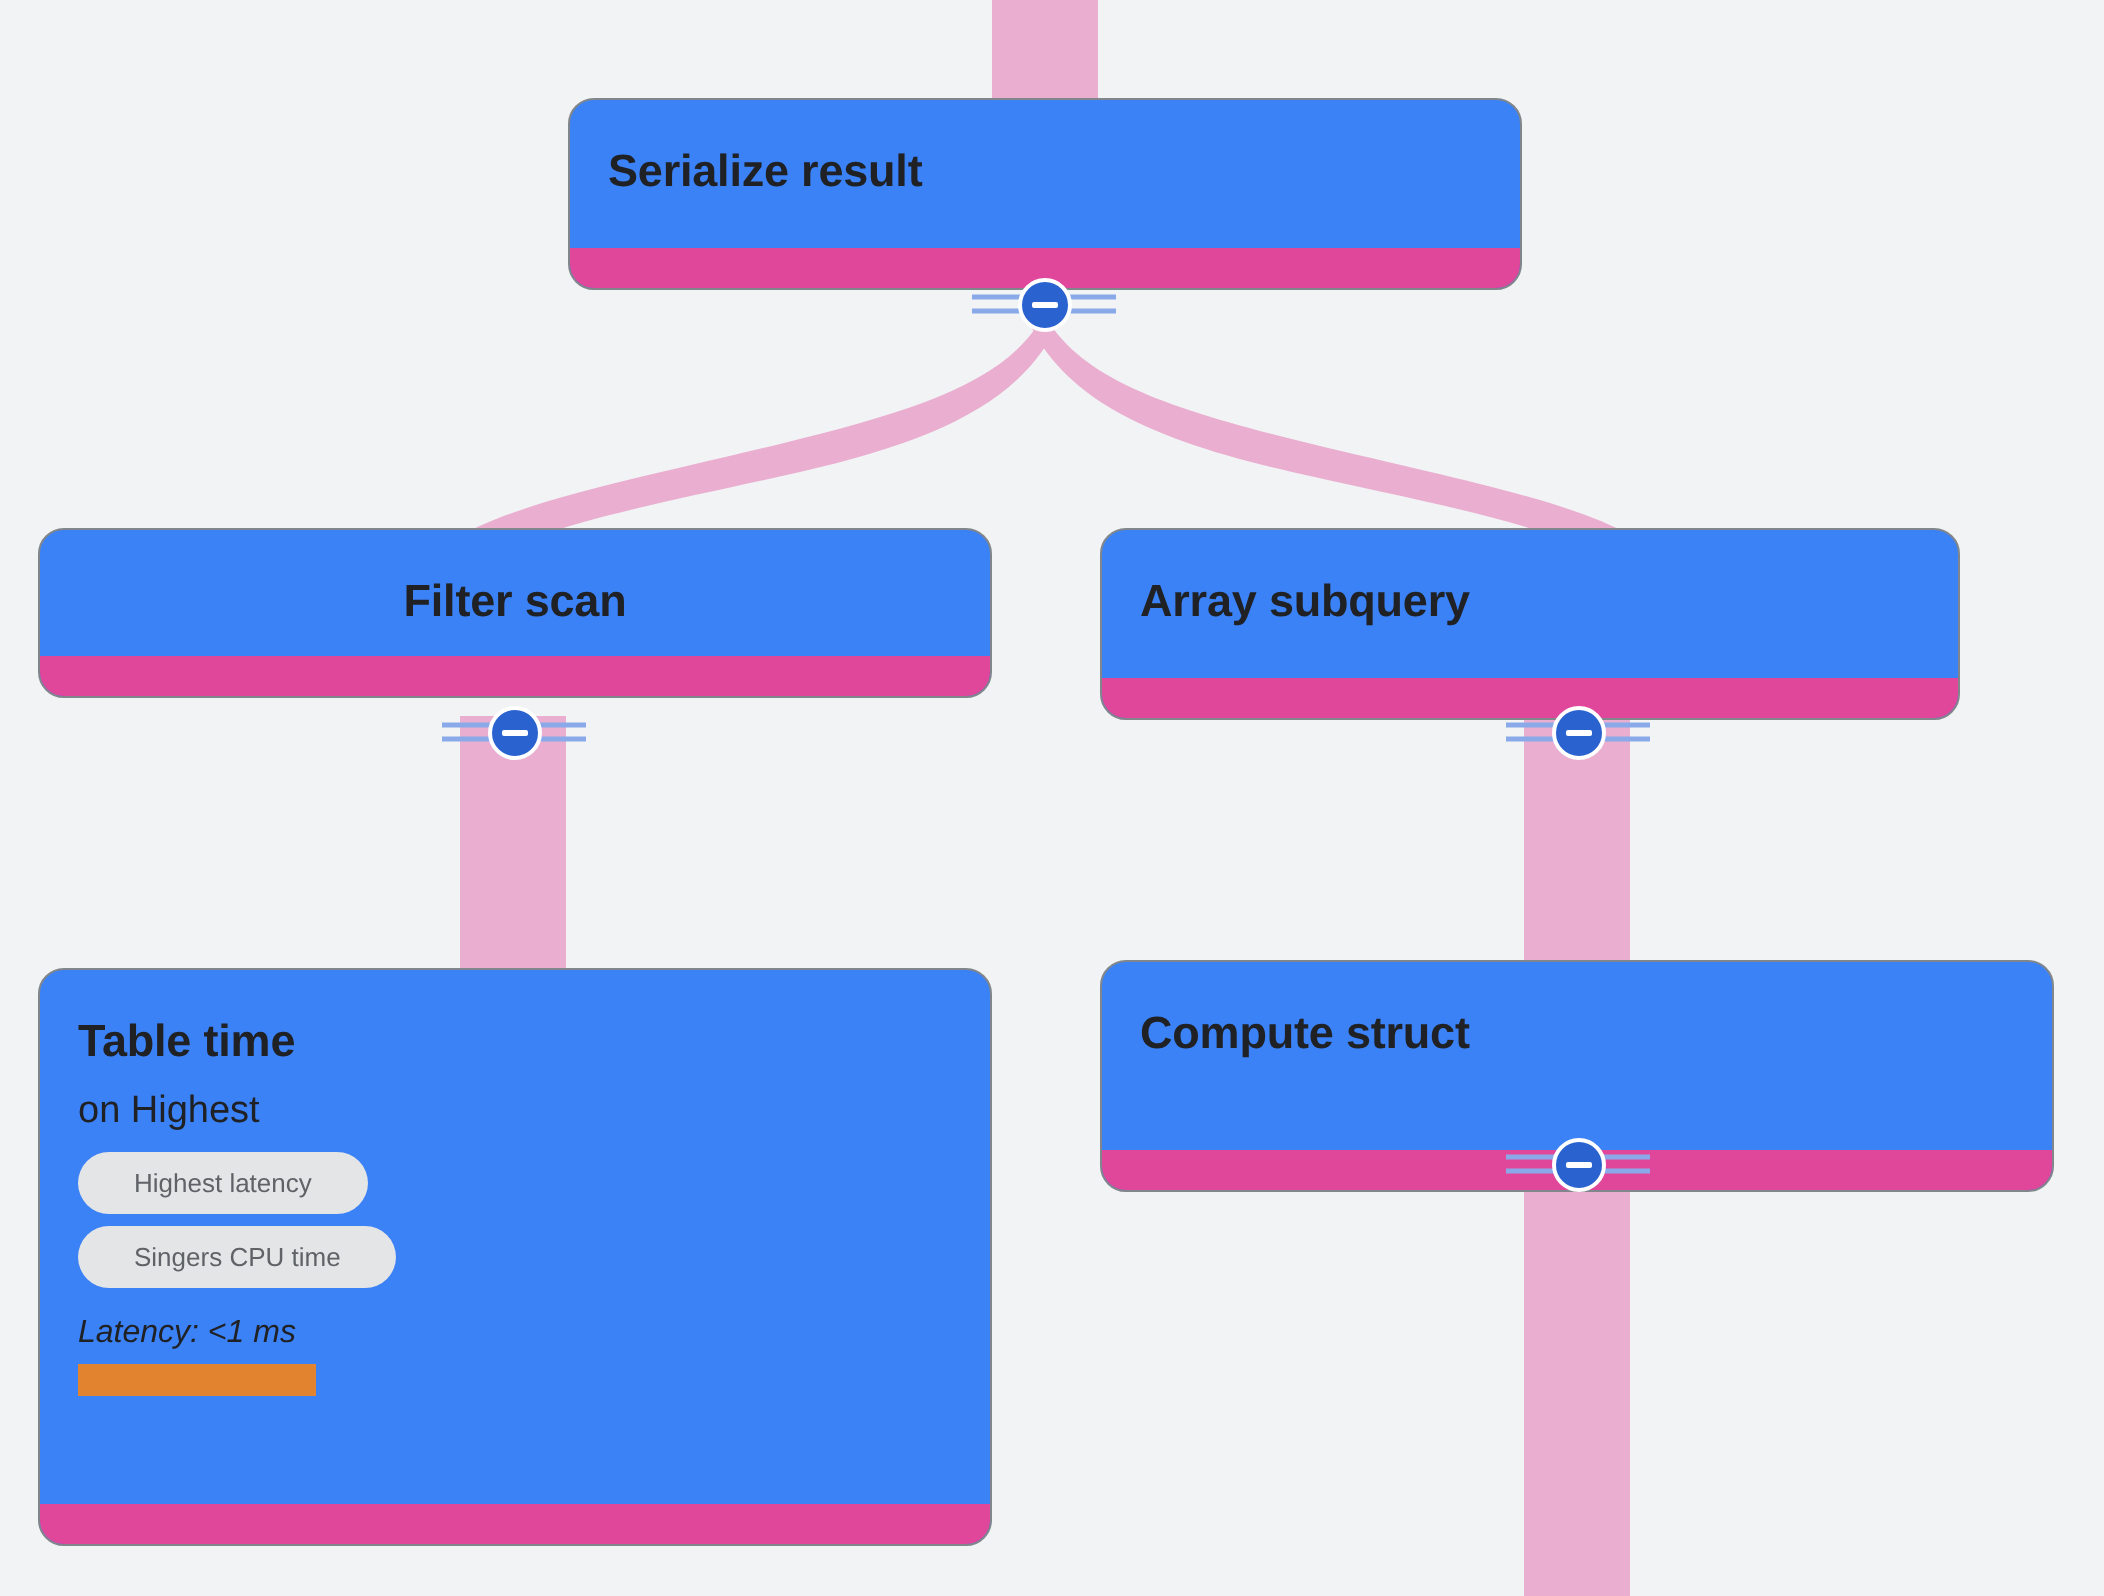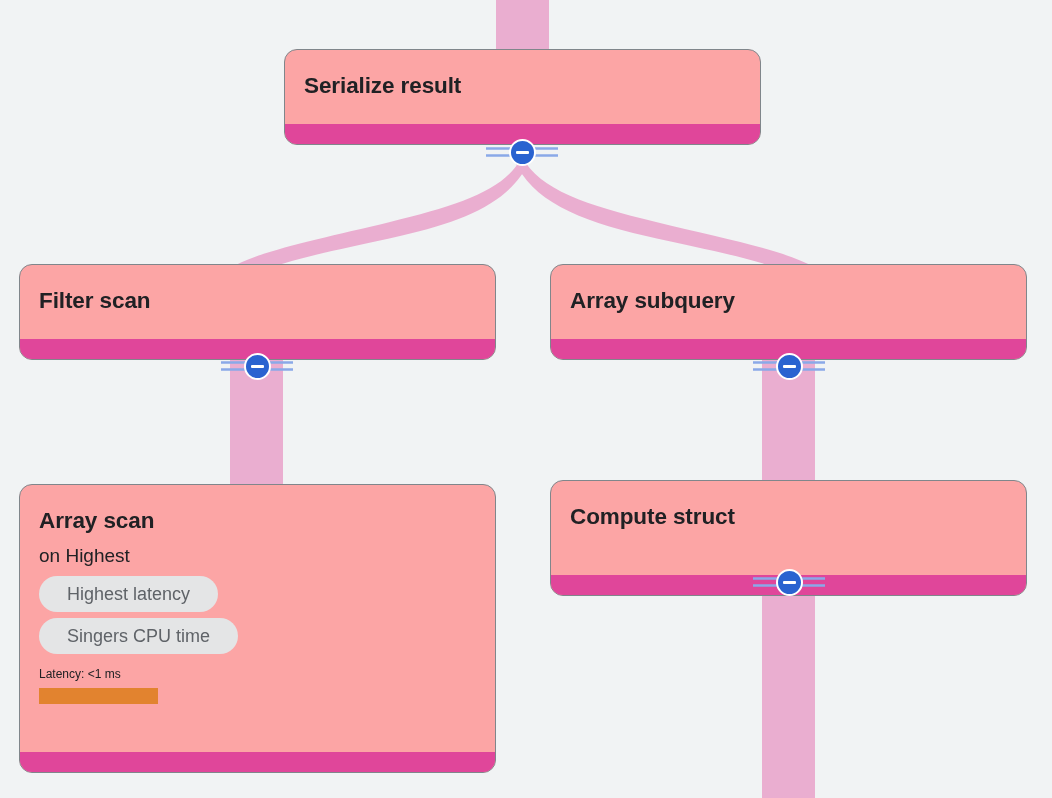--- a/index.html
+++ b/index.html
@@ -30,21 +30,21 @@
     top: 0; left: 0;
     width: 1052px;
     height: 798px;
     z-index: 1;
   }
 
   
   .node {
     position: absolute;
     z-index: 3;
-    background: #fca5a5;
+    background: #3b82f6;
     border: 1.6px solid #80868b;
     border-radius: 13px;
     overflow: hidden;
     display: flex;
     flex-direction: column;
   }
 
   .node-body {
     flex: 1 1 auto;
     padding: 23px 19px 6px 19px;
@@ -83,40 +83,41 @@
     margin-top: 9px;
     display: flex;
     flex-direction: column;
     align-items: flex-start;
     gap: 6px;
   }
 
   .badge {
     background: #e4e5e6;
     color: #5f6368;
-    font-size: 18px;
+    font-size: 13px;
     line-height: 1;
     padding: 9px 28px;
     border-radius: 999px;
     white-space: nowrap;
   }
 
   
   .metrics {
     margin-top: 14px;
     display: flex;
     flex-direction: row;
     gap: 34px;
   }
 
   .metric-label {
-    font-size: 12px;
+    font-size: 16px;
     color: #202124;
     line-height: 1.15;
     white-space: nowrap;
+    font-style: italic;
   }
 
   .metric-bar {
     height: 16px;
     background: #e2832f;
     margin-top: 6px;
   }
 
   .metric-latency .metric-bar { width: 119px; }
   .metric-cpu .metric-bar { width: 119px; }
@@ -201,53 +202,53 @@
   </div>
 
   <div class="collapse-toggle" style="left:486px; top:136px;">
     <svg class="toggle-rails" viewBox="0 0 72 32" xmlns="http://www.w3.org/2000/svg">
       <line x1="0" y1="12.5" x2="72" y2="12.5" stroke="#8aa9e8" stroke-width="2.4"></line>
       <line x1="0" y1="19.5" x2="72" y2="19.5" stroke="#8aa9e8" stroke-width="2.4"></line>
     </svg>
     <div class="toggle-circle"></div>
   </div>
 
-  <div class="node" style="left:19px; top:264px; width:477px; height:96px;">
+  <div class="node" style="left:19px; top:264px; width:477px; height:85px;align-items:center;">
     <div class="node-body">
       <div class="node-title">Filter scan</div>
     </div>
     <div class="node-bottom-bar"></div>
   </div>
 
   <div class="collapse-toggle" style="left:221px; top:350px;">
     <svg class="toggle-rails" viewBox="0 0 72 32" xmlns="http://www.w3.org/2000/svg">
       <line x1="0" y1="12.5" x2="72" y2="12.5" stroke="#8aa9e8" stroke-width="2.4"></line>
       <line x1="0" y1="19.5" x2="72" y2="19.5" stroke="#8aa9e8" stroke-width="2.4"></line>
     </svg>
     <div class="toggle-circle"></div>
   </div>
 
-  <div class="node" style="left:550px; top:264px; width:477px; height:96px;">
+  <div class="node" style="left:550px; top:264px; width:430px; height:96px;">
     <div class="node-body">
       <div class="node-title">Array subquery</div>
     </div>
     <div class="node-bottom-bar"></div>
   </div>
 
   <div class="collapse-toggle" style="left:753px; top:350px;">
     <svg class="toggle-rails" viewBox="0 0 72 32" xmlns="http://www.w3.org/2000/svg">
       <line x1="0" y1="12.5" x2="72" y2="12.5" stroke="#8aa9e8" stroke-width="2.4"></line>
       <line x1="0" y1="19.5" x2="72" y2="19.5" stroke="#8aa9e8" stroke-width="2.4"></line>
     </svg>
     <div class="toggle-circle"></div>
   </div>
 
   <div class="node" style="left:19px; top:484px; width:477px; height:289px;">
     <div class="node-body">
-      <div class="node-title">Array scan</div>
+      <div class="node-title">Table time</div>
       <div class="node-subtitle">on Highest</div>
 
       <div class="badges">
         <span class="badge">Highest latency</span>
         <span class="badge">Singers CPU time</span>
       </div>
 
       <div class="metrics">
         <div class="metric metric-latency">
           <div class="metric-label">Latency: &lt;1 ms</div>

